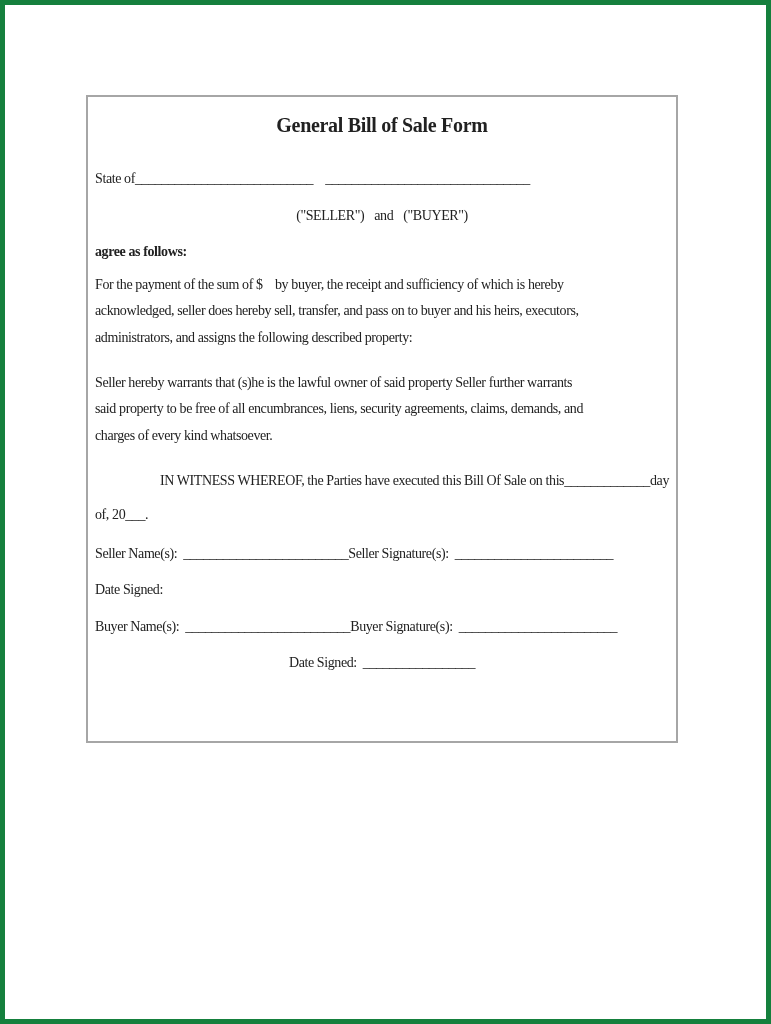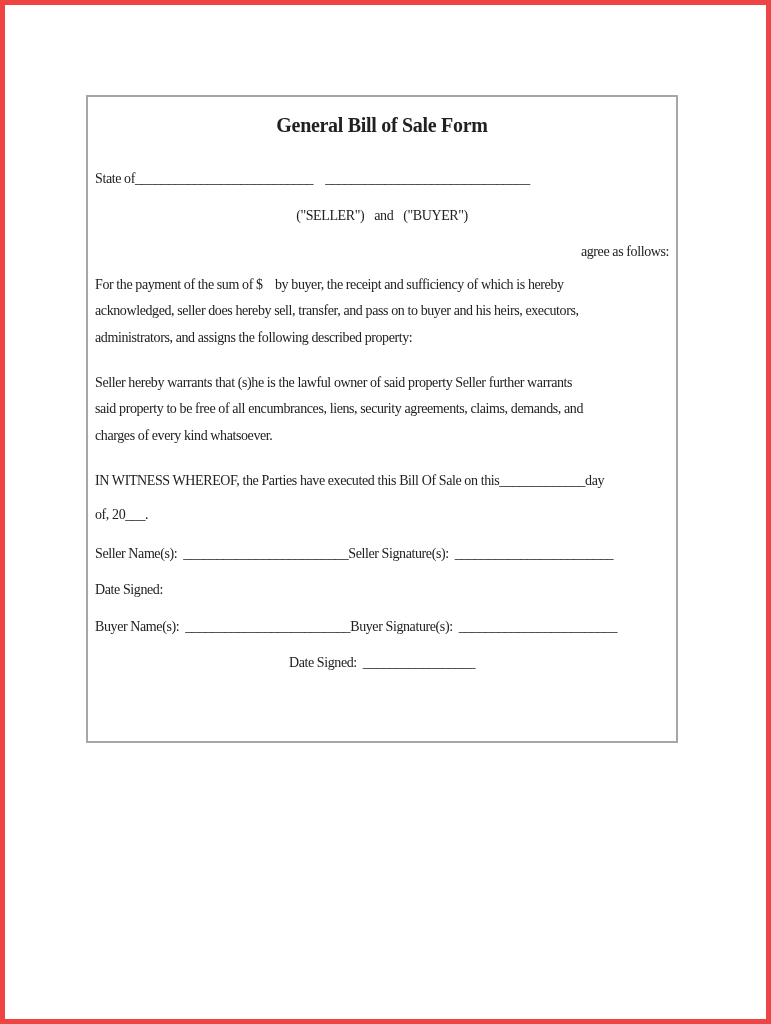--- a/index.html
+++ b/index.html
@@ -2,21 +2,21 @@
 <html><head>
 <meta charset="utf-8">
 <style>
   * { margin: 0; padding: 0; box-sizing: border-box; }
   html, body { width: 771px; height: 1024px; background: #ffffff; }
   .page {
     position: relative;
     width: 771px;
     height: 1024px;
     background: #ffffff;
-    border: 5px solid #ef4444;
+    border: 5px solid #15803d;
     font-family: "Liberation Serif", "DejaVu Serif", serif;
     color: #212121;
   }
   .form-box {
     position: absolute;
     left: 81px;   
     top: 90px;
     width: 592px;
     height: 648px;
     border: 2px solid #A6A6A6;
@@ -32,25 +32,25 @@
     font-weight: bold;
     text-align: center;
     line-height: 24px;
     letter-spacing: -0.3px;
   }
   .line { white-space: nowrap; }
   .blank { white-space: pre; }
   .row-state   { margin-top: 29px; }
   .row-county  { margin-top: 10.5px; }
   .row-parties { margin-top: 10.5px; text-align: center; }
-  .row-agree   { margin-top: 9.5px; font-weight: normal; text-align: right; }
+  .row-agree   { margin-top: 9.5px; font-weight: bold; }
   .para        { white-space: pre; }
   .para-payment  { margin-top: 6px; }
   .para-warranty { margin-top: 18.5px; }
-  .row-witness-1 { margin-top: 18.5px; }
+  .row-witness-1 { margin-top: 18.5px; text-align: right; }
   .row-witness-2 { margin-top: 8px; }
   .row-seller-sign { margin-top: 12.5px; }
   .row-date-1      { margin-top: 9.5px; }
   .row-buyer-sign  { margin-top: 10px; }
   .row-date-2      { margin-top: 10px; text-align: center; }
   .gap2 { margin-left: 12px; }
   .gap-sm { margin-left: 6px; }
   .conj { margin: 0 10px; }
 </style>
 </head>

